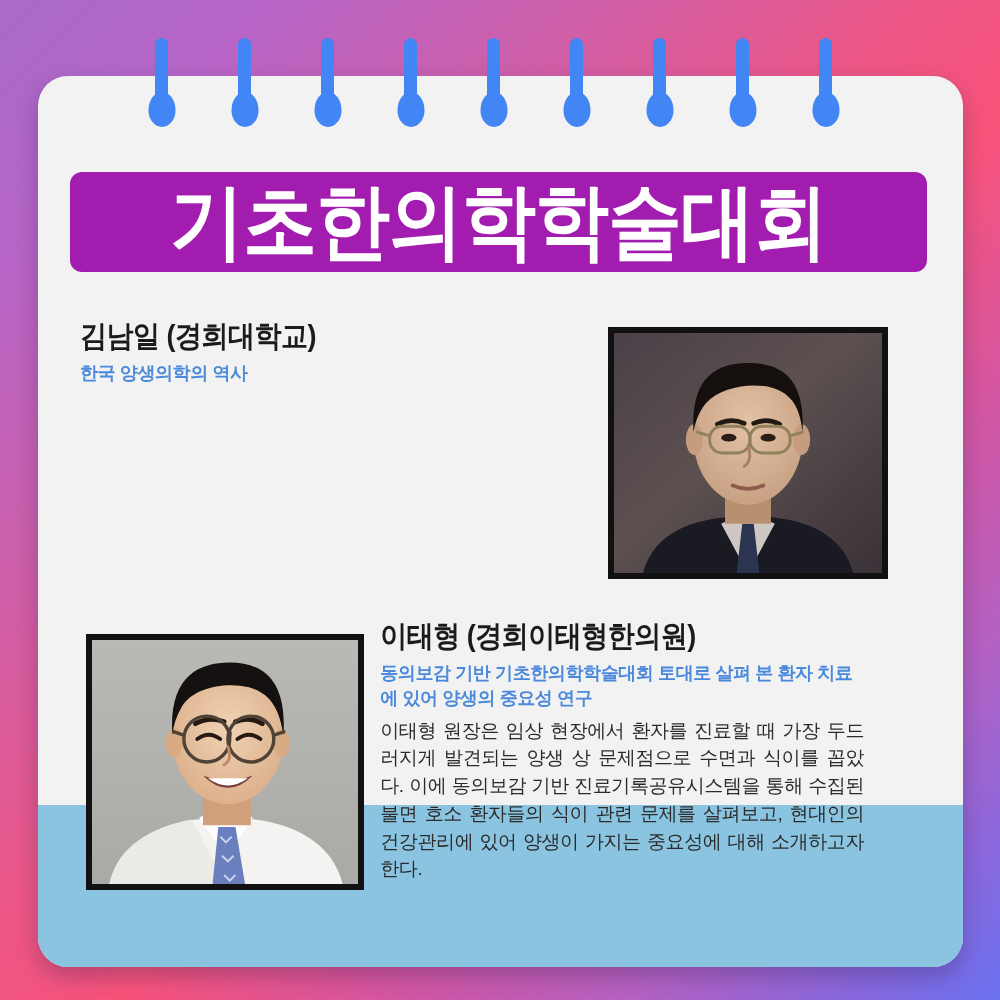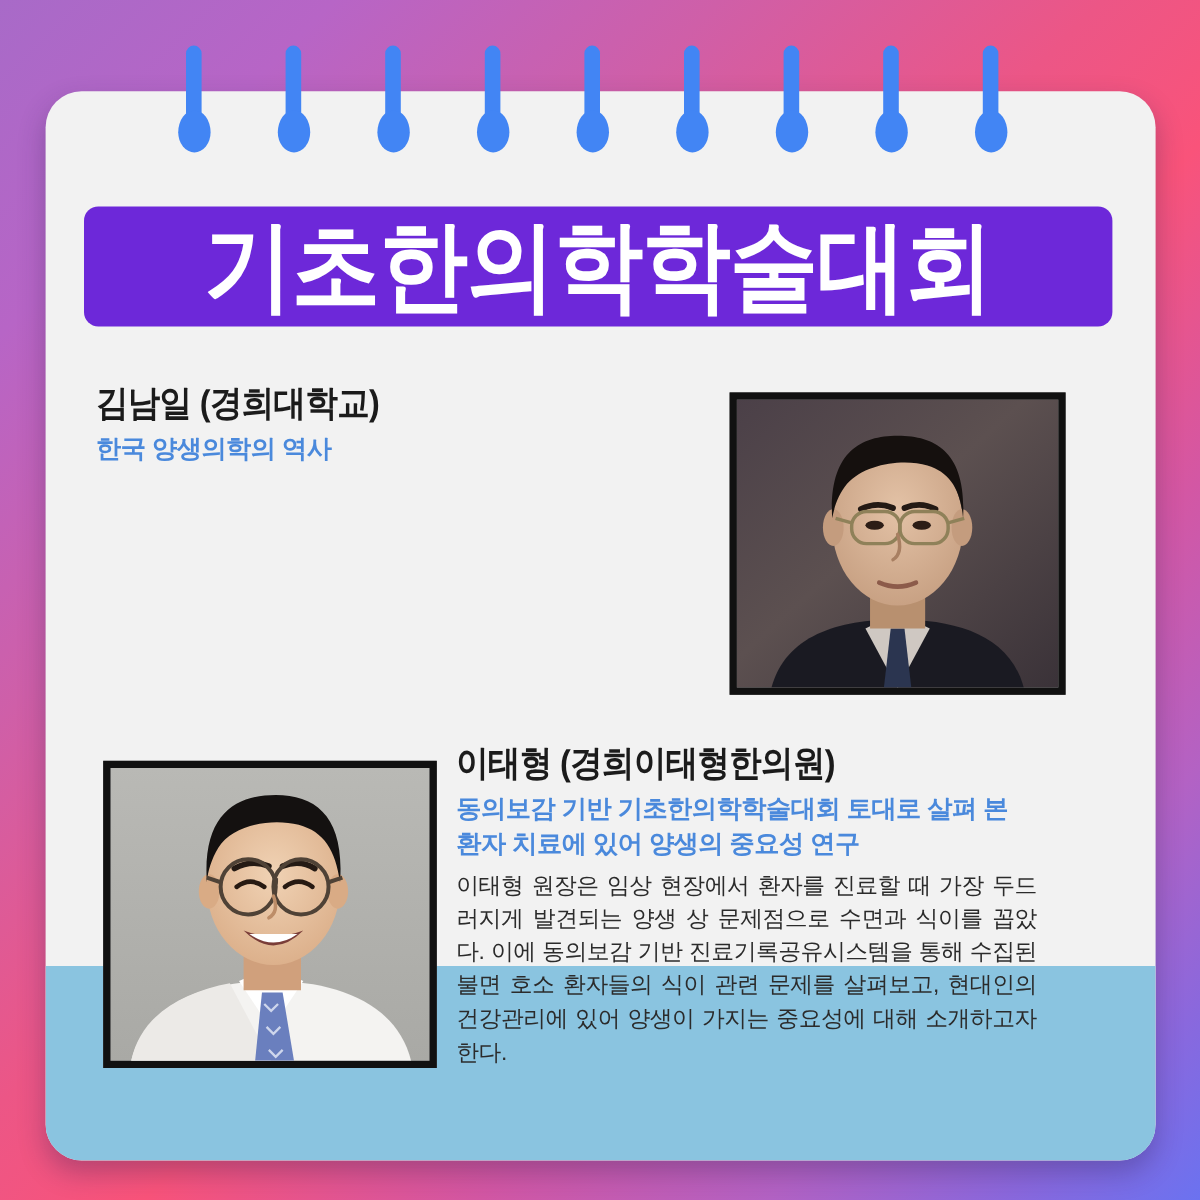--- a/index.html
+++ b/index.html
@@ -87,21 +87,21 @@
     height: 100%;
   }
 
   
   #title-banner {
     position: absolute;
     left: 32px;           
     top: 96px;            
     width: 857px;
     height: 100px;
-    background: #6d28d9;
+    background: #a21caf;
     border-radius: 12px;
     display: flex;
     align-items: center;
     justify-content: center;
   }
   #title-text {
     color: #ffffff;
     font-size: 74px;
     font-weight: 700;
     letter-spacing: -1px;
@@ -126,21 +126,21 @@
     font-size: 27px;
     font-weight: 700;
     color: #1b1b1b;
     letter-spacing: -0.5px;
     margin: 0 0 9px 0;
     transform: scaleY(1.1);
     transform-origin: left top;
     white-space: nowrap;
   }
   .sp-topic {
-    font-size: 21px;
+    font-size: 18px;
     font-weight: 700;
     color: #4a89dc;
     line-height: 1.38;
     margin: 0 0 6px 0;
     letter-spacing: -0.4px;
   }
   .sp-desc {
     font-size: 19px;
     font-weight: 400;
     color: #2b2b2b;

